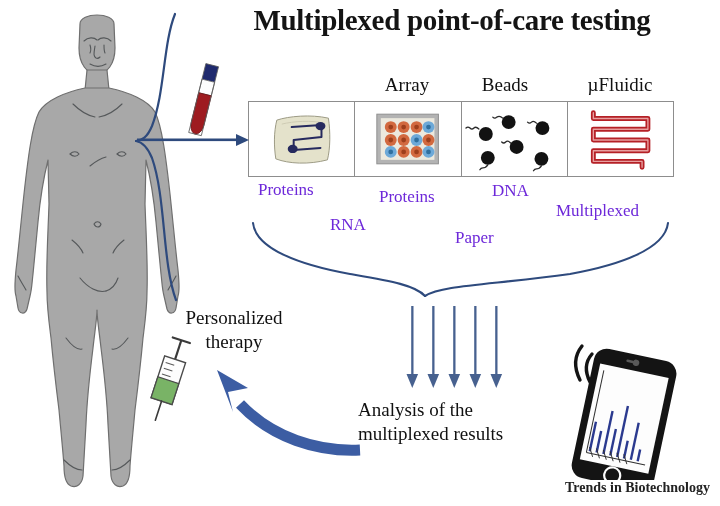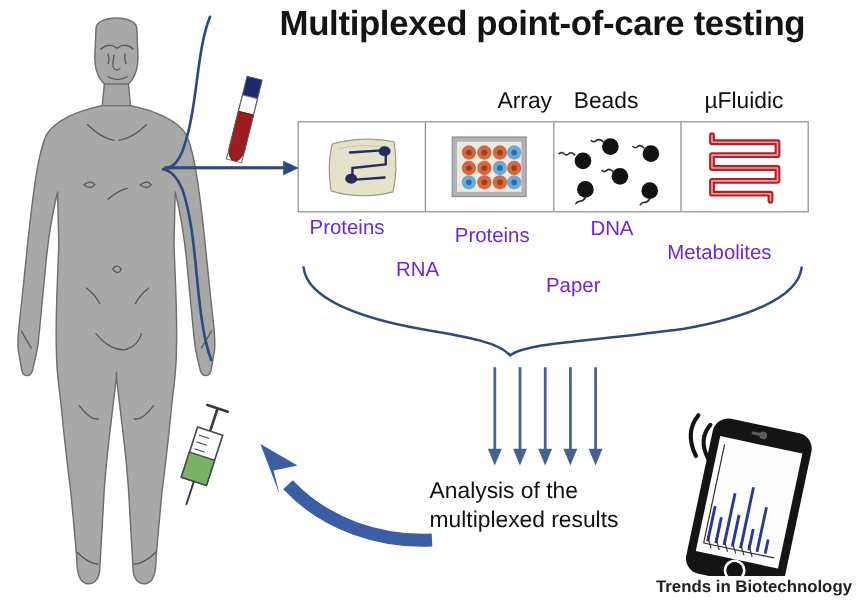--- a/index.html
+++ b/index.html
@@ -1,18 +1,18 @@
 <!DOCTYPE html>
 <html><head>
 <meta charset="utf-8">
 <style>
   html,body{margin:0;padding:0;background:#ffffff;}
   body{width:720px;height:506px;position:relative;overflow:hidden;
        font-family:"Liberation Sans","DejaVu Sans",sans-serif;color:#1a1a1a;}
-  .stage{position:absolute;left:0;top:0;width:628px;height:506px;}
+  .stage{position:absolute;left:0;top:0;width:628px;height:506px;font-family:Liberation Serif, serif;}
   .abs{position:absolute;}
 
   
   #title{left:196px;top:4px;width:512px;text-align:center;
          font-size:29px;font-weight:bold;letter-spacing:-0.3px;color:#141414;}
 
   
   #body-figure{left:2px;top:8px;width:190px;height:492px;}
 
   
@@ -22,21 +22,21 @@
   #platform-box{left:248px;top:101px;width:426px;height:76px;
                 border:1px solid #8d8d8d;background:#fff;box-sizing:border-box;
                 display:flex;}
   .panel{flex:1 1 0;position:relative;border-right:1px solid #8d8d8d;}
   .panel:last-child{border-right:none;}
   .panel-svg{position:absolute;left:0;top:0;width:100%;height:100%;}
 
   
   .plat-label{font-size:19px;color:#111;text-align:center;}
   #lab-paper{left:248px;top:74px;width:106px;}
-  #lab-array{left:354px;top:74px;width:106px;text-align:right;}
+  #lab-array{left:354px;top:74px;width:106px;}
   #lab-beads{left:452px;top:74px;width:106px;}
   #lab-fluidic{left:566px;top:74px;width:108px;}
 
   
   .analyte{font-size:17px;color:#6d28d9;white-space:nowrap;}
   #an-proteins{left:258px;top:180px;}
   #an-rna{left:330px;top:215px;}
   #an-exosomes{left:379px;top:187px;}
   #an-dna{left:492px;top:181px;}
   #an-cells{left:455px;top:228px;}
@@ -224,21 +224,21 @@
         <path d="M26 10 L26 16 L82 16 L82 27 L26 27 L26 38 L82 38 L82 49 L26 49 L26 60 L76 60 L76 66" fill="none" stroke="#e8a0a0" stroke-width="1.4" stroke-linecap="round" stroke-linejoin="round"></path>
       </svg>
     </div>
   </div>
 
   <div class="abs analyte" id="an-proteins">Proteins</div>
   <div class="abs analyte" id="an-rna">RNA</div>
   <div class="abs analyte" id="an-exosomes">Proteins</div>
   <div class="abs analyte" id="an-dna">DNA</div>
   <div class="abs analyte" id="an-cells">Paper</div>
-  <div class="abs analyte" id="an-metabolites">Metabolites</div>
+  <div class="abs analyte" id="an-metabolites">Multiplexed</div>
 
   <svg class="abs" id="vector-layer" viewBox="0 0 720 506">
 
     <g fill="none" stroke="#2e4a7d" stroke-width="2.2" stroke-linecap="round">
       <path d="M175 14 C163 44 165 92 152 126 C147 138 142 140 136 141"></path>
       <path d="M136 141 C142 142 147 146 152 158 C166 198 162 262 176 300"></path>
     </g>
 
     <g fill="#2e4a7d" stroke="none">
       <rect x="137" y="138.5" width="100" height="2.6"></rect>
@@ -285,20 +285,24 @@
       <line x1="29" y1="8" x2="29" y2="30" stroke="#3a3a3a" stroke-width="2.2"></line>
       <rect x="18" y="28" width="22" height="44" fill="#fdfdfd" stroke="#4a4a4a" stroke-width="1.4"></rect>
       <rect x="18" y="50" width="22" height="22" fill="#79b366" stroke="#4a4a4a" stroke-width="1.2"></rect>
       <line x1="21" y1="34" x2="30" y2="34" stroke="#5a5a5a" stroke-width="1"></line>
       <line x1="21" y1="40" x2="30" y2="40" stroke="#5a5a5a" stroke-width="1"></line>
       <line x1="21" y1="46" x2="30" y2="46" stroke="#5a5a5a" stroke-width="1"></line>
       <line x1="29" y1="72" x2="29" y2="92" stroke="#3a3a3a" stroke-width="1.6" stroke-linecap="round"></line>
     </g>
   </svg>
 
+  <div class="abs" id="personalized">
+    <div>Personalized</div>
+    <div>therapy</div>
+  </div>
 
   <div class="abs" id="analysis">
     <div>Analysis of the</div>
     <div>multiplexed results</div>
   </div>
 
   <svg class="abs" id="phone" viewBox="0 0 132 148">
     <g fill="none" stroke="#141414" stroke-width="3.4" stroke-linecap="round">
       <path d="M24 48 C18 36 18 24 26 14"></path>
       <path d="M34 50 C29 40 29 30 36 22"></path>

